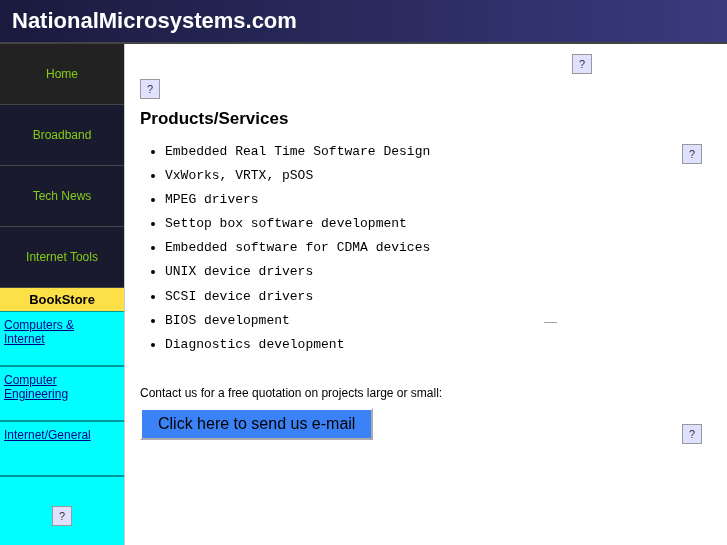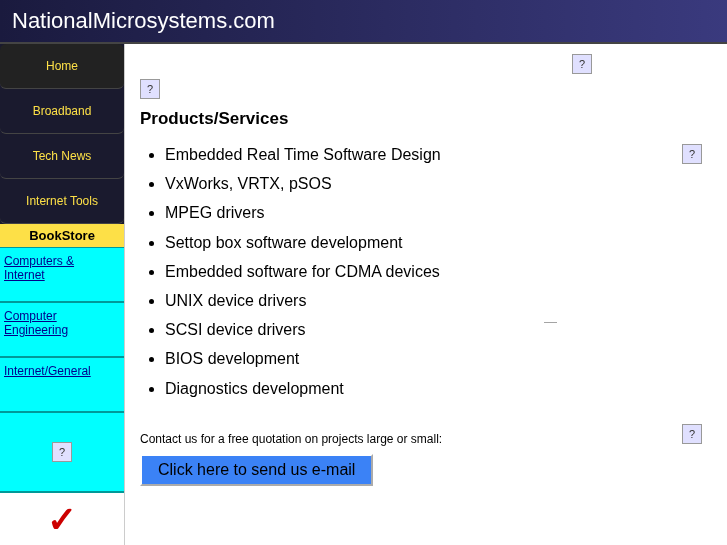--- a/index.html
+++ b/index.html
@@ -7,21 +7,21 @@
 
     
     #header {
       background: linear-gradient(to right, #1a1a3e, #2a2a5e, #3a3a7e);
       padding: 8px 12px;
       border-bottom: 2px solid #444;
     }
     #header h1 {
       color: #fff;
       font-size: 22px;
-      font-weight: normal;
+      font-weight: bold;
       font-family: Arial, sans-serif;
     }
 
     
     #main-layout {
       display: flex;
       width: 100%;
     }
 
     
@@ -31,29 +31,28 @@
       background: #fff;
       border-right: 1px solid #ccc;
     }
 
     .nav-menu {
       background: #1a1a2e;
       display: flex;
       flex-direction: column;
     }
     .nav-item {
-      color: #fde047;
+      color: #84cc16;
       text-align: center;
-      padding: 15px 4px;
+      padding: 23px 4px;
       font-size: 12px;
       cursor: pointer;
       border-bottom: 1px solid #444;
       text-decoration: none;
       display: block;
-      border-radius: 6px;
     }
     .nav-item.active { background: #222; }
 
     .bookstore-header {
       background: #fde047;
       text-align: center;
       font-weight: bold;
       font-size: 13px;
       padding: 4px;
       border-bottom: 1px solid #009999;
@@ -123,22 +122,23 @@
       font-weight: bold;
       color: #000;
       margin-bottom: 12px;
       margin-top: 2px;
     }
 
     .services-list {
       list-style: disc;
       padding-left: 25px;
       line-height: 1.7;
-      font-size: 16px;
-      color: #000;
+      font-size: 13px;
+      color: #000;
+      font-family: Liberation Mono, monospace;
     }
 
     .services-list li {
       margin-bottom: 2px;
     }
 
     .contact-section {
       margin-top: 20px;
       padding-top: 10px;
     }

